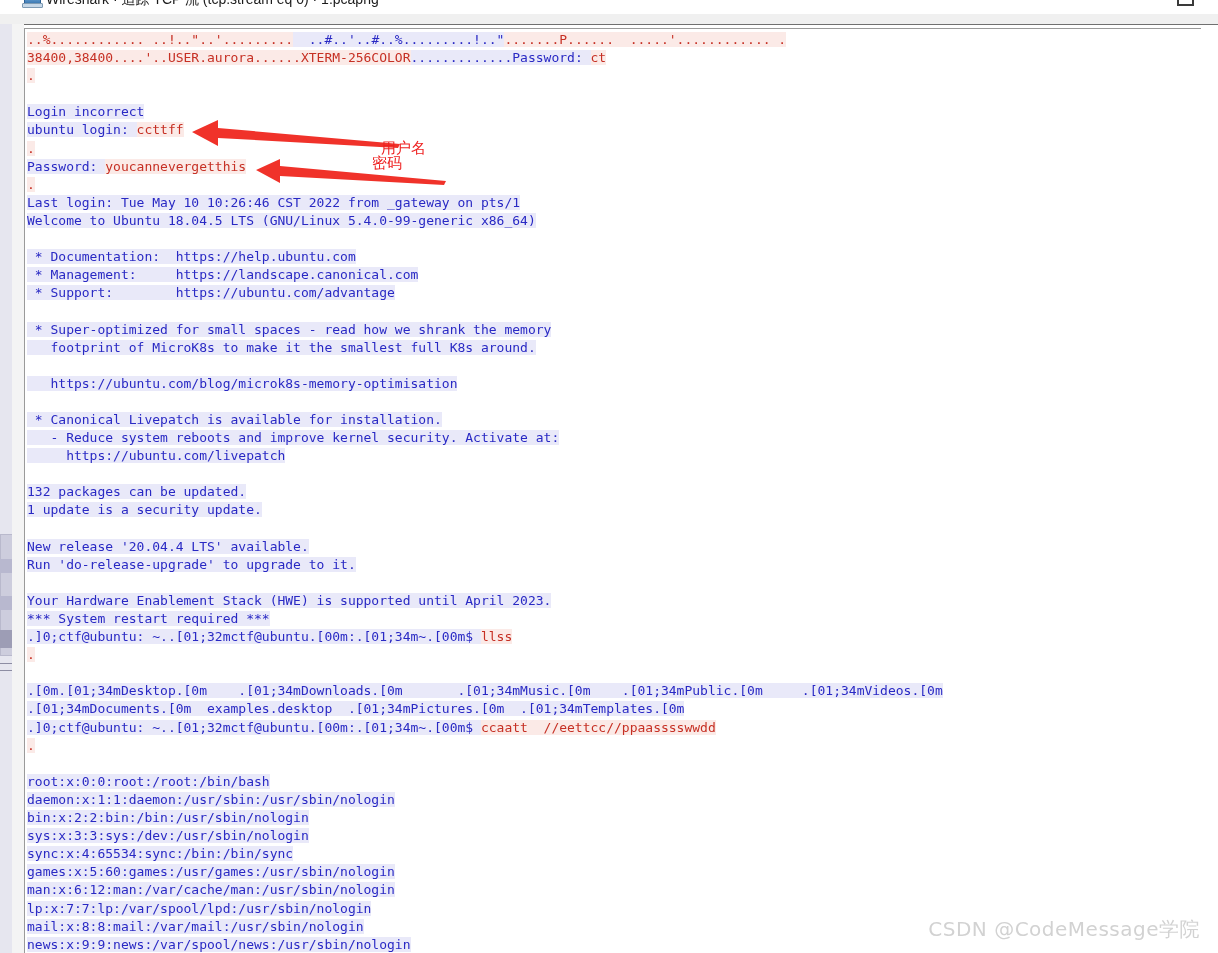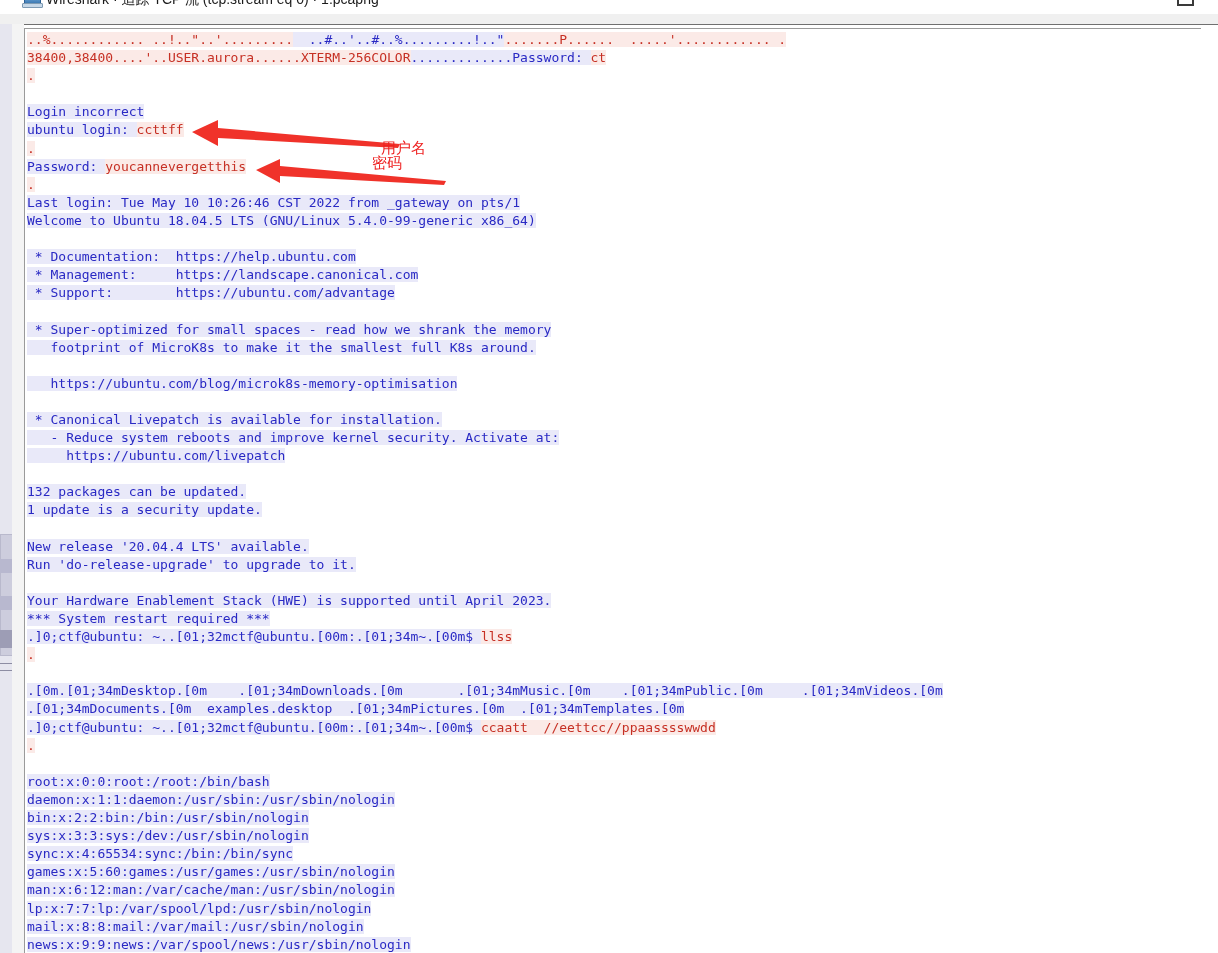--- a/index.html
+++ b/index.html
@@ -128,13 +128,14 @@
   <svg class="anno-arrow" style="left:192px;top:118px;" width="210" height="32" viewBox="0 0 210 32">
     <polygon points="0,14 26,2 26,10 208,26 206,30 26,20 26,28" fill="#f0322a"></polygon>
   </svg>
   <svg class="anno-arrow" style="left:256px;top:157px;" width="192" height="30" viewBox="0 0 192 30">
     <polygon points="0,13 24,2 24,9 190,24 188,28 24,19 24,26" fill="#f0322a"></polygon>
   </svg>
 
   <div class="anno-label" style="left:381px;top:139px;">用户名</div>
   <div class="anno-label" style="left:372px;top:154px;">密码</div>
 
+  <div class="watermark">CSDN @CodeMessage学院</div>
 </div>
 
 </body></html>

